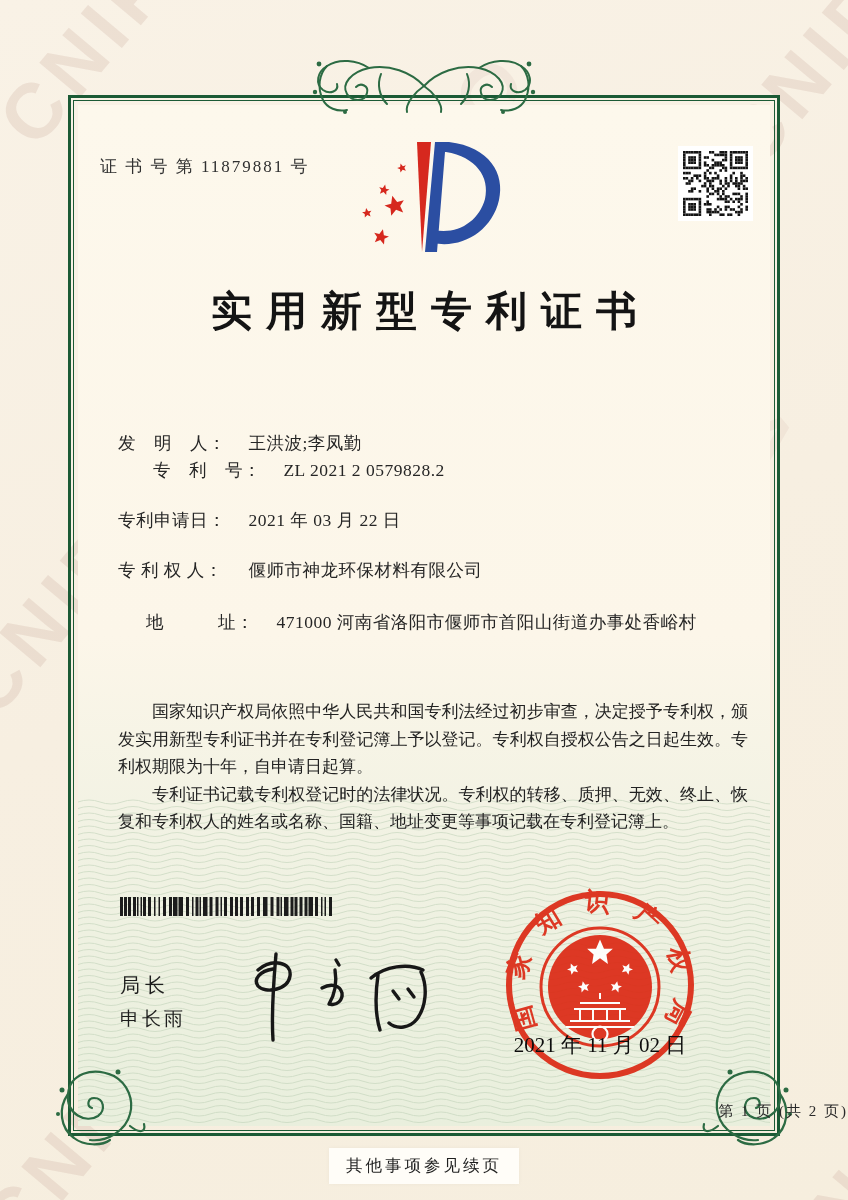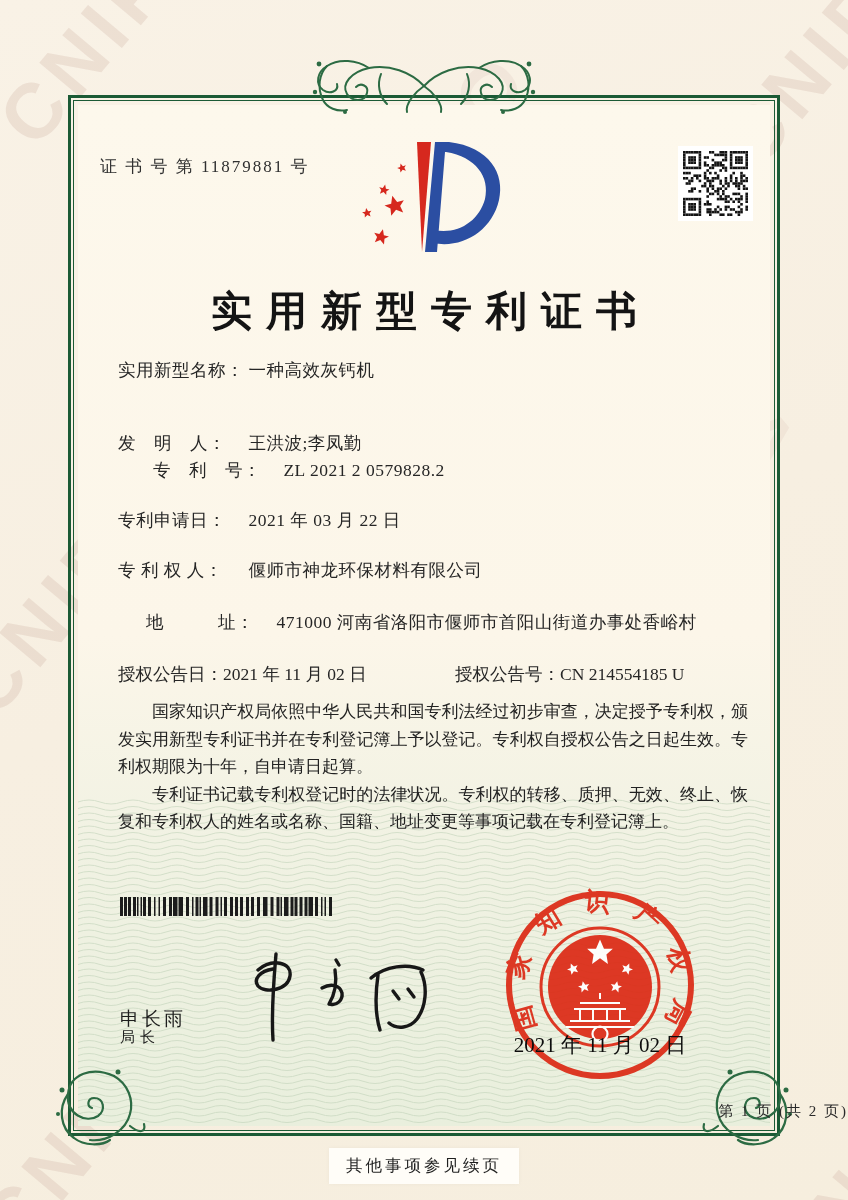--- a/index.html
+++ b/index.html
@@ -27,21 +27,21 @@
   .frow{position:absolute;left:118px;font-size:17.5px;color:#262626;white-space:nowrap;}
   .f-label{display:inline-block;width:112px;letter-spacing:.5px;}
   .f-value{margin-left:14px;letter-spacing:.5px;}
   .grant2{position:absolute;left:337px;top:0;}
   
   .body-text{position:absolute;left:118px;top:698px;width:630px;font-size:17px;
              line-height:27.5px;text-align:justify;color:#222;}
   .body-text p{margin:0;text-indent:2em;}
   
   .barcode{position:absolute;left:120px;top:897px;width:218px;height:19px;line-height:0;}
-  .sig-title{position:absolute;left:120px;top:1028px;font-size:15px;letter-spacing:5px;color:#1d1d1d;}
+  .sig-title{position:absolute;left:120px;top:972px;font-size:20px;letter-spacing:5px;color:#1d1d1d;}
   .sig-name{position:absolute;left:120px;top:1006px;font-size:19px;letter-spacing:3px;color:#1d1d1d;}
   .sig-script{position:absolute;left:238px;top:946px;width:215px;height:104px;}
   .seal{position:absolute;left:500px;top:885px;width:200px;height:200px;}
   .seal-date{position:absolute;left:500px;top:1031px;width:200px;text-align:center;
              font-size:21px;color:#0d0d0d;white-space:nowrap;z-index:5;}
   .page-info{position:absolute;left:0;top:1102px;width:848px;text-align:right;
              font-size:15px;letter-spacing:2px;color:#2a2a2a;}
   .cont-note{position:absolute;left:50%;transform:translateX(-50%);top:1148px;background:#fffdf8;
              padding:7px 17px;font-size:16.5px;letter-spacing:3px;color:#1f1f1f;white-space:nowrap;
              box-shadow:0 0 4px rgba(0,0,0,.04);}
@@ -452,49 +452,39 @@
         <rect x="26" y="62.400000000000006" width="2.6" height="2.6"></rect>
         <rect x="36.4" y="62.400000000000006" width="2.6" height="2.6"></rect>
         <rect x="39" y="62.400000000000006" width="2.6" height="2.6"></rect>
         <rect x="44.2" y="62.400000000000006" width="2.6" height="2.6"></rect>
         <rect x="46.800000000000004" y="62.400000000000006" width="2.6" height="2.6"></rect>
         <rect x="54.6" y="62.400000000000006" width="2.6" height="2.6"></rect>
       </svg></div>
 
   <div class="title">实用新型专利证书</div>
 
-  <div class="frow" style="top:358px;">
-    <span class="f-label">实用新型名称：</span>
-    <span class="f-value">一种高效灰钙机</span>
-  </div>
   <div class="frow" style="top:408px;margin-top:23px;">
     <span class="f-label">发　明　人：</span>
     <span class="f-value">王洪波;李凤勤</span>
   </div>
   <div class="frow" style="top:458px;margin-left:35px;">
     <span class="f-label">专　利　号：</span>
     <span class="f-value">ZL 2021 2 0579828.2</span>
   </div>
   <div class="frow" style="top:508px;">
     <span class="f-label">专利申请日：</span>
     <span class="f-value">2021 年 03 月 22 日</span>
   </div>
   <div class="frow" style="top:558px;">
     <span class="f-label">专 利 权 人：</span>
     <span class="f-value">偃师市神龙环保材料有限公司</span>
   </div>
   <div class="frow" style="top:610px;margin-left:28px;">
     <span class="f-label">地　　　址：</span>
     <span class="f-value">471000 河南省洛阳市偃师市首阳山街道办事处香峪村</span>
-  </div>
-  <div class="frow" style="top:662px;">
-    <span>授权公告日：</span><span>2021 年 11 月 02 日</span>
-    <span class="grant2">
-      <span>授权公告号：</span><span>CN 214554185 U</span>
-    </span>
   </div>
 
   <div class="body-text">
     <p>国家知识产权局依照中华人民共和国专利法经过初步审查，决定授予专利权，颁发实用新型专利证书并在专利登记簿上予以登记。专利权自授权公告之日起生效。专利权期限为十年，自申请日起算。</p>
     <p>专利证书记载专利权登记时的法律状况。专利权的转移、质押、无效、终止、恢复和专利权人的姓名或名称、国籍、地址变更等事项记载在专利登记簿上。</p>
   </div>
 
   <div class="barcode"><svg width="218" height="19" fill="#1c1c1c">
         <rect x="0" y="0" width="3" height="19"></rect>
         <rect x="4" y="0" width="3" height="19"></rect>

